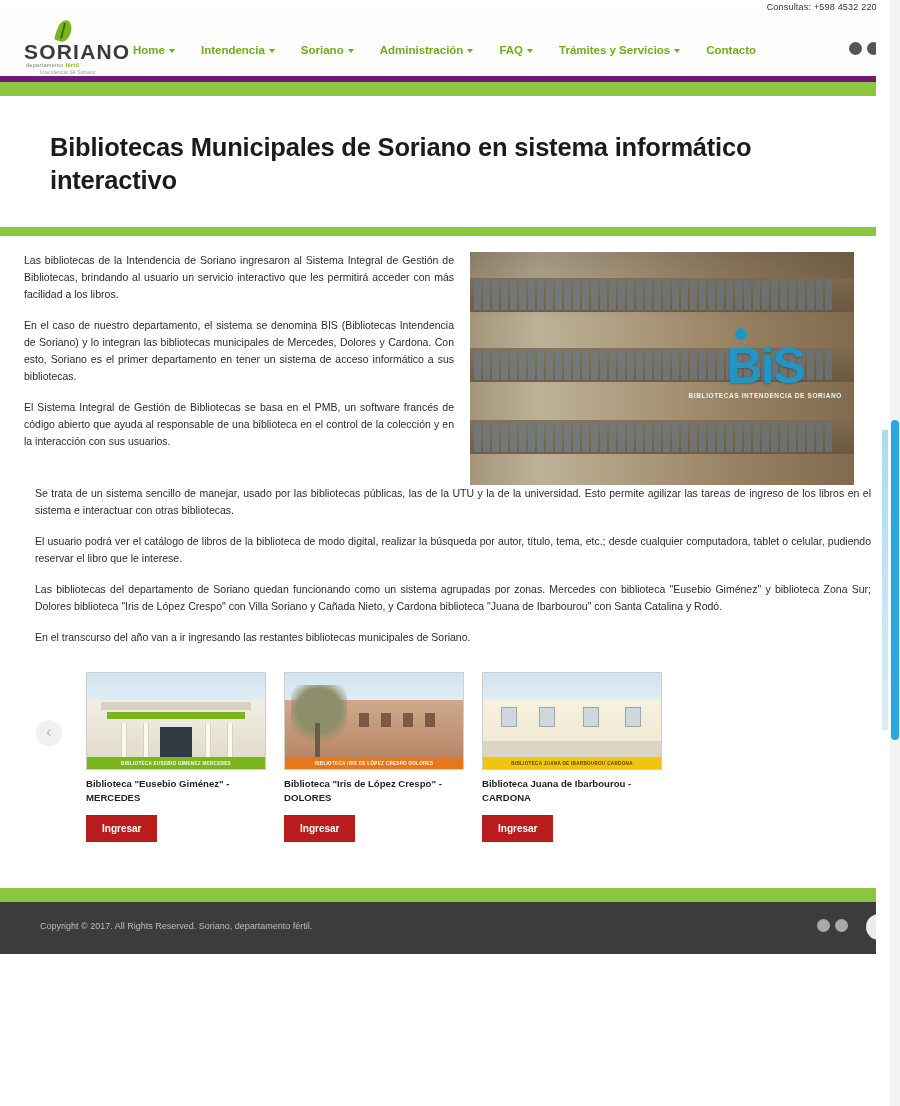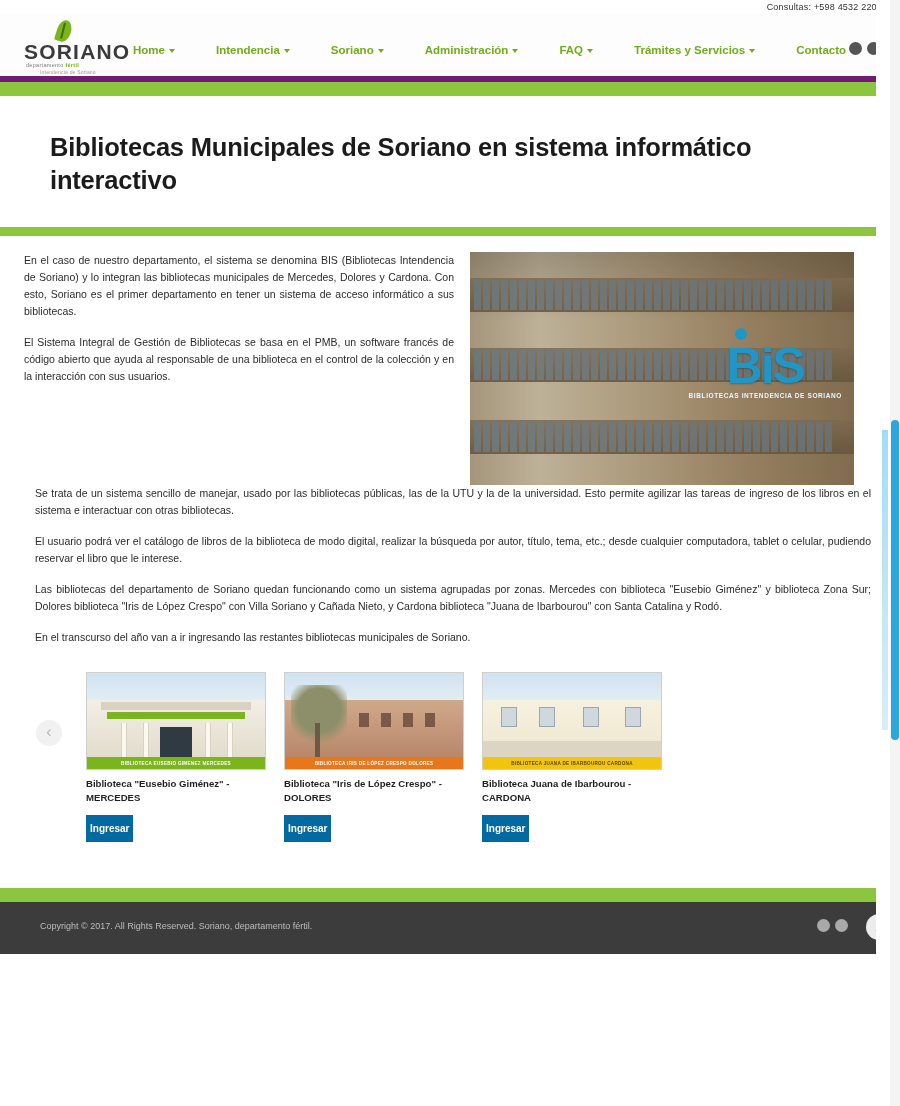--- a/index.html
+++ b/index.html
@@ -80,21 +80,21 @@
     font-size: 5px;
     color: #9a9a9a;
     letter-spacing: .2px;
   }
 
   .nav {
     position: absolute;
     left: 120px; top: 26px;
     display: flex;
     align-items: center;
-    gap: 15px;
+    gap: 0px;
   }
   .nav-item {
     display: flex;
     align-items: center;
     gap: 4px;
     padding: 4px 13px;
     font-size: 11.5px;
     font-weight: bold;
     color: #6fae19;
     white-space: nowrap;
@@ -319,25 +319,25 @@
   .card-title {
     margin-top: 7px;
     font-size: 9.6px;
     font-weight: bold;
     color: #1f1f1f;
     line-height: 1.45;
   }
   .btn-ingresar {
     margin-top: 10px;
     display: inline-block;
-    background: #0369a1;
+    background: #b91c1c;
     color: #fff;
     font-size: 10px;
     font-weight: bold;
-    padding: 8px 4px;
+    padding: 8px 16px;
     border: none;
     cursor: pointer;
   }
   .carousel-arrow {
     position: absolute;
     left: 12px; top: 48px;
     width: 26px; height: 26px;
     border-radius: 50%;
     background: #f1f1f1;
     color: #b9b9b9;
@@ -477,20 +477,21 @@
   <div class="title-wrap">
     <h1 class="page-title">Bibliotecas Municipales de Soriano en sistema informático interactivo</h1>
   </div>
 
   <div class="greenbar thin"></div>
 
   <div class="content">
 
     <div class="intro-row">
       <div class="intro-text">
+        <p class="body">Las bibliotecas de la Intendencia de Soriano ingresaron al Sistema Integral de Gestión de Bibliotecas, brindando al usuario un servicio interactivo que les permitirá acceder con más facilidad a los libros.</p>
         <p class="body">En el caso de nuestro departamento, el sistema se denomina BIS (Bibliotecas Intendencia de Soriano) y lo integran las bibliotecas municipales de Mercedes, Dolores y Cardona. Con esto, Soriano es el primer departamento en tener un sistema de acceso informático a sus bibliotecas.</p>
         <p class="body">El Sistema Integral de Gestión de Bibliotecas se basa en el PMB, un software francés de código abierto que ayuda al responsable de una biblioteca en el control de la colección y en la interacción con sus usuarios.</p>
       </div>
 
       <div class="hero-img">
         <div class="shelf-bg"></div>
         <div class="shelf-row" style="top:26px">
           <div class="books" style="top:2px">
             <i></i>
               <i></i>

